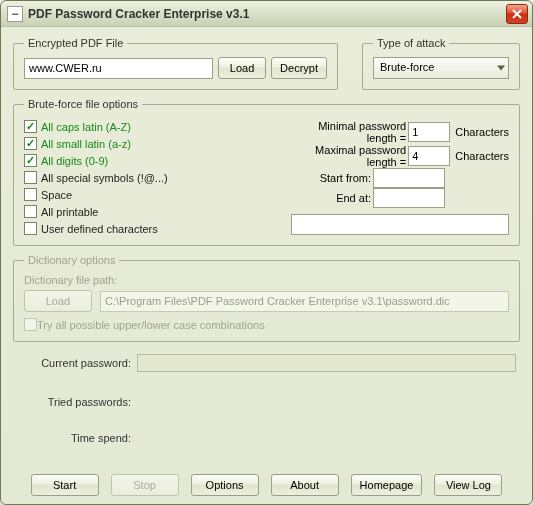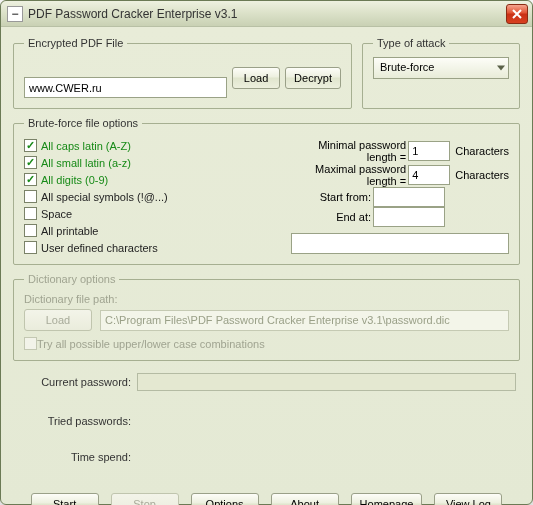--- a/index.html
+++ b/index.html
@@ -27,21 +27,21 @@
     border-bottom: 1px solid #b8c0a5;
   }
   .sys-icon {
     width: 16px; height: 16px;
     background: #fff;
     border: 1px solid #999;
     display: flex; align-items: center; justify-content: center;
     margin-right: 5px;
   }
   .sys-icon::before { content: "−"; font-size: 12px; color: #555; font-weight: bold;}
-  .titlebar-text { flex: 1; color: #333; font-weight: normal; font-size: 12px; }
+  .titlebar-text { flex: 1; color: #333; font-weight: bold; font-size: 12px; }
   .close-btn {
     width: 22px; height: 20px;
     background: linear-gradient(to bottom, #f5a58f 0%, #e05030 45%, #c93015 50%, #d84020 100%);
     border: 1px solid #8a2b14; border-radius: 3px;
     display: flex; align-items:center; justify-content:center;
     color:#fff; font-weight:bold; cursor: pointer;
   }
   .content {
     padding: 10px 12px 10px 12px;
   }
@@ -50,33 +50,33 @@
     border-radius: 2px;
     padding: 8px 10px 10px 10px;
     margin-bottom: 8px;
     position: relative;
   }
   legend {
     padding: 0 4px;
     color: #333;
     font-size: 11px;
   }
-  .top-row { display: flex; gap: 10px; }
+  .top-row { display: flex; gap: 24px; }
   .fs-file { flex: 1; }
   .fs-attack { width: 158px; }
   .file-row { display:flex; gap:5px; align-items:center;}
   input.text, select.combo {
     border: 1px solid #9aa286;
     background: #fff;
     padding: 3px 4px;
     font-size: 11px;
     height: 21px;
     font-family: inherit;
   }
-  input.text.wide { flex:1; min-width:0;margin-top:20px;}
+  input.text.wide { flex:1; min-width:0;}
   .btn {
     background: linear-gradient(to bottom, #fdfdf8 0%, #edf0df 45%, #e0e5cd 50%, #ecefdd 100%);
     border: 1px solid #9aa088;
     border-radius: 3px;
     padding: 0 8px;
     height: 22px;
     font-size: 11px;
     cursor: pointer;
     font-family: inherit;
     min-width: 48px;

